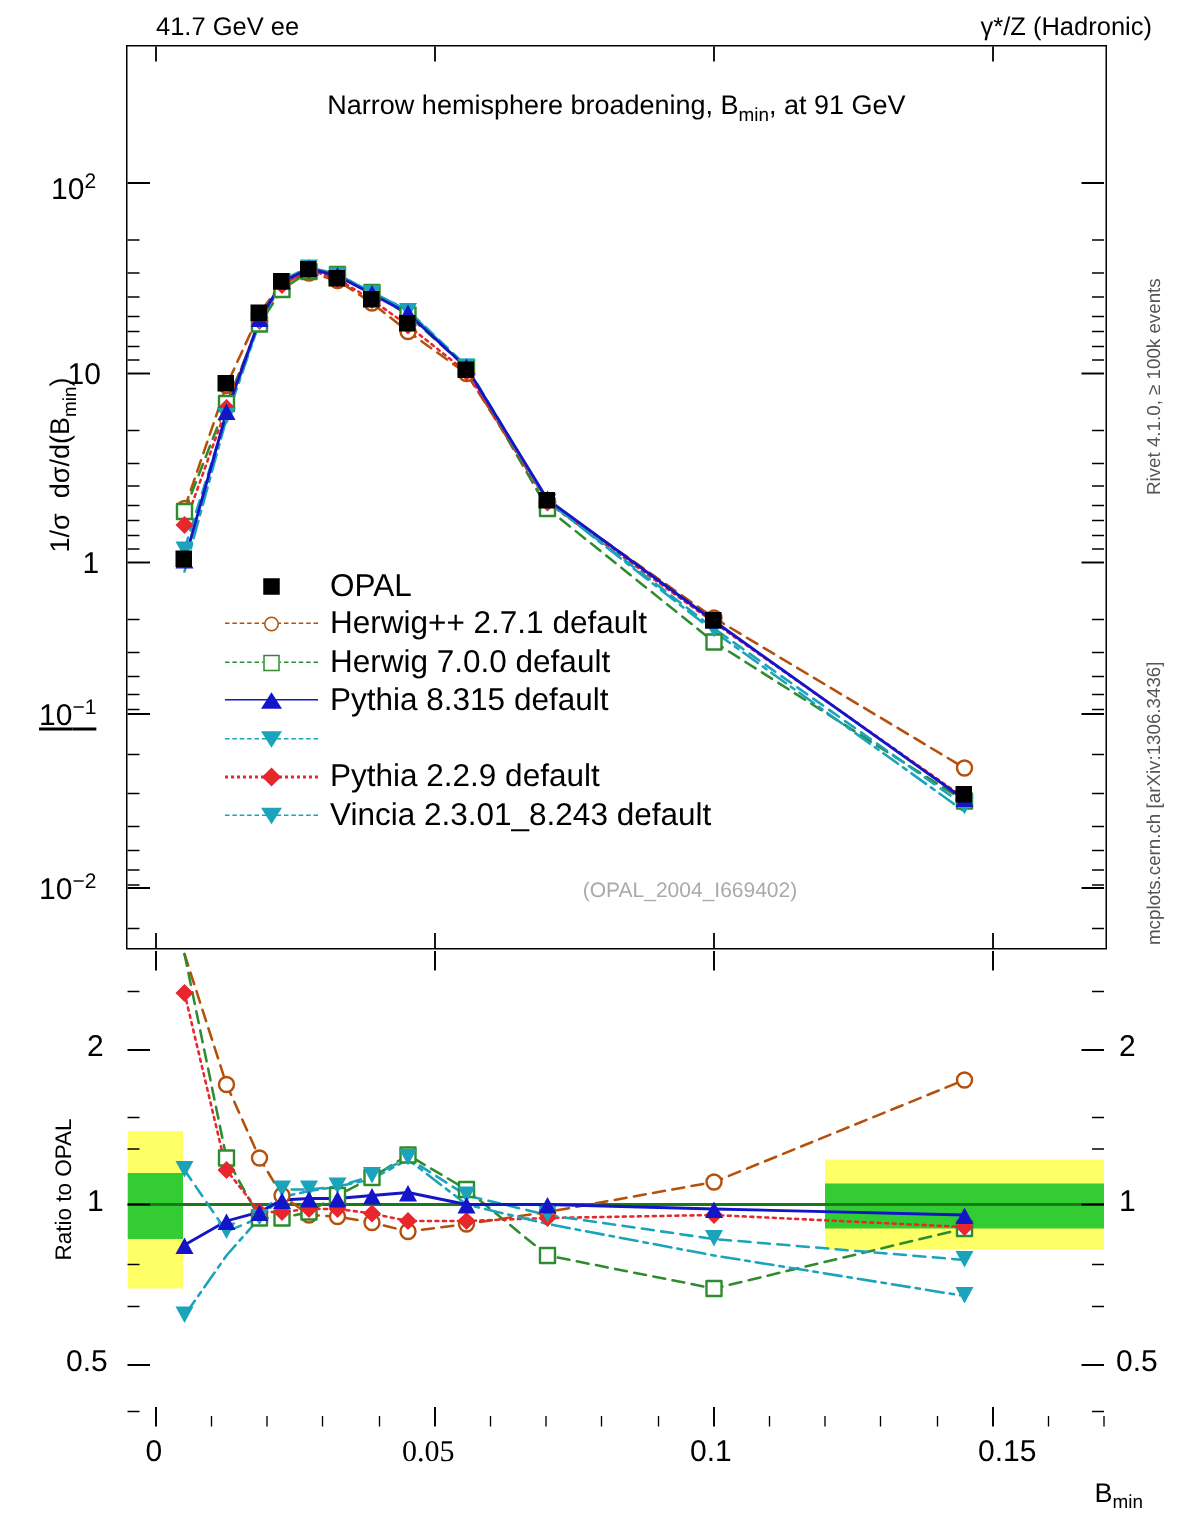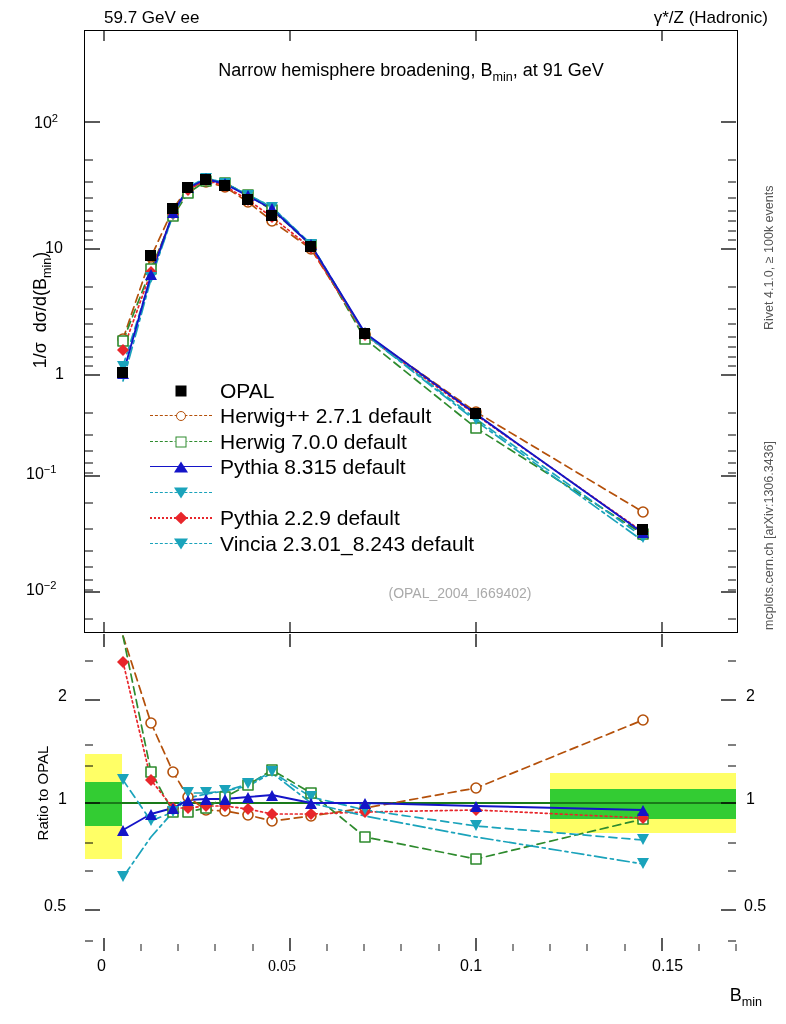--- a/index.html
+++ b/index.html
@@ -21,21 +21,21 @@
     font-size:12.5px;
     color:#555;
   }
 
   
   #main-frame{
     left:84px;top:30px;width:654px;height:603px;
     border:1.6px solid #000;box-sizing:border-box;background:#fff;
   }
 
-  .ticklabel{position:absolute;font-size:16px;color:#000;}
+  .ticklabel{position:absolute;font-size:20px;color:#000;}
 
   #plot-title{
     left:84px;top:60px;width:654px;text-align:center;font-size:18px;
   }
   sub{font-size:70%;}
   sup{font-size:70%;}
 
   
   #ylab-main{
     position:absolute;left:30px;top:310px;
@@ -71,40 +71,40 @@
   
   #xlab{right:24px;top:985px;font-size:18px;}
 
   svg{position:absolute;left:0;top:0;overflow:visible;}
 </style>
 </head>
 <body>
 
 <div id="root">
 
-  <div class="abs nowrap" id="hdr-left">59.7 GeV ee</div>
+  <div class="abs nowrap" id="hdr-left">41.7 GeV ee</div>
   <div class="abs nowrap" id="hdr-right">γ*/Z (Hadronic)</div>
 
   <div class="abs vtext" style="left:762px;top:330px;">Rivet 4.1.0, ≥ 100k events</div>
   <div class="abs vtext" style="left:762px;top:630px;">mcplots.cern.ch [arXiv:1306.3436]</div>
 
   <div class="abs" id="main-frame"></div>
 
   <div class="abs" id="plot-title">
     Narrow hemisphere broadening, B<sub>min</sub>, at 91 GeV
   </div>
 
   <div id="ylab-main">
     1/σ&nbsp;&nbsp;dσ/d(B<sub>min</sub>)
   </div>
 
   <div class="ticklabel" style="left:34px;top:112px;">10<sup>2</sup></div>
   <div class="ticklabel" style="left:45px;top:239px;">10</div>
   <div class="ticklabel" style="left:55px;top:365px;">1</div>
-  <div class="ticklabel" style="left:26px;top:463px;">10<sup>−1</sup></div>
+  <div class="ticklabel" style="left:26px;top:463px;text-decoration:underline;">10<sup>−1</sup></div>
   <div class="ticklabel" style="left:26px;top:579px;">10<sup>−2</sup></div>
 
   <svg width="786" height="1024">
     <defs>
       <clipPath id="clipMain">
           <rect x="85" y="31" width="651" height="601"></rect>
         </clipPath>
       <clipPath id="clipRatio">
           <rect x="85" y="634" width="651" height="317"></rect>
         </clipPath>

